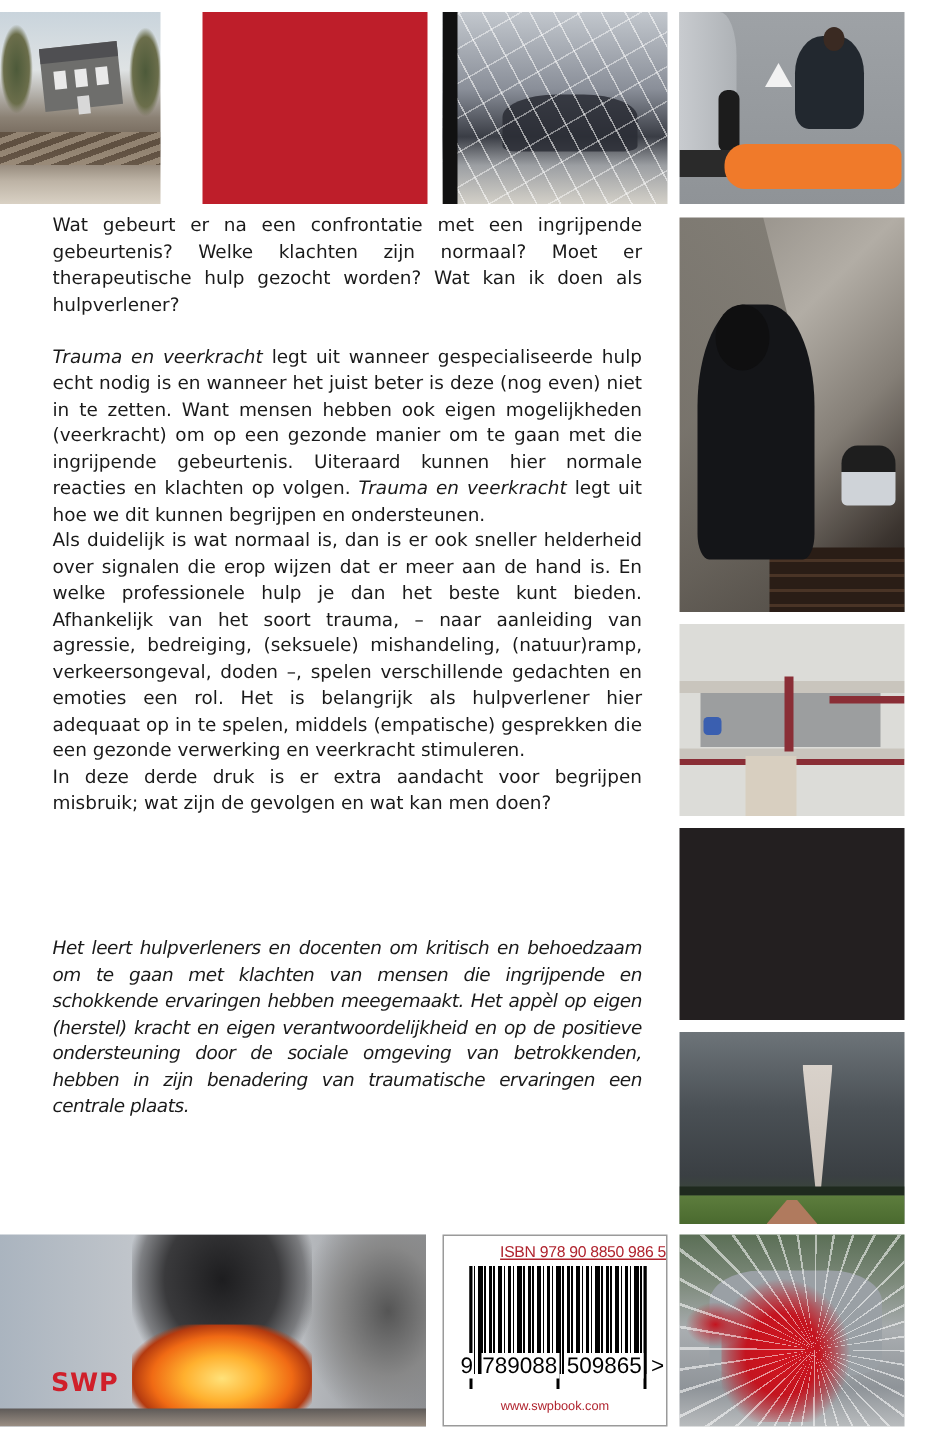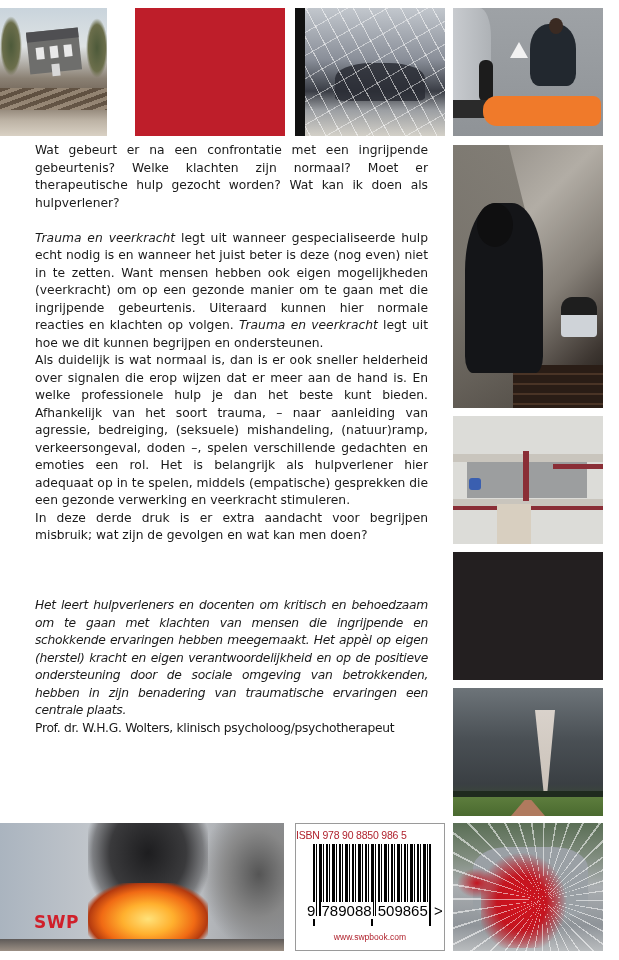--- a/index.html
+++ b/index.html
@@ -70,21 +70,21 @@
   
   #img-fire { left: 0; top: 823px; width: 284px; height: 128px;
     background: linear-gradient(90deg, #aab4bf 0%, #c3c7cc 35%, #b9bcc0 70%, #8e9094 100%); }
   #img-fire .smoke { position:absolute; left:88px; top:0; width:120px; height:100px; background: radial-gradient(ellipse at 50% 30%, #1d1d1f 0%, #3a3a3c 45%, rgba(80,80,82,.6) 65%, transparent 75%); }
   #img-fire .smoke2 { position:absolute; left:200px; top:0; width:84px; height:128px; background: radial-gradient(ellipse at 70% 40%, #555 0%, #888 40%, transparent 70%); }
   #img-fire .flame { position:absolute; left:88px; top:60px; width:120px; height:60px; background: radial-gradient(ellipse at 50% 60%, #ffe27a 0%, #ffb02e 30%, #f06a14 55%, #b33a10 70%, transparent 78%); }
   #img-fire .ground { position:absolute; left:0; top:116px; width:284px; height:12px; background: linear-gradient(180deg, #5e5a58, #9b8f84); }
   #img-fire .logo { position:absolute; left:34px; top:89px; font-family: "DejaVu Sans", sans-serif; font-weight: 900; font-size: 17px; letter-spacing: 0.5px; color: #d01f2a; }
 
   #barcode-box { left: 295px; top: 823px; width: 150px; height: 128px; background:#fff; border: 1px solid #9a9a9a; }
-  #barcode-box .isbn { position:absolute; left:0; top:5px; width:100%; text-align:left; font-family:"Liberation Sans", sans-serif; font-size: 10.5px; color:#b0232e; letter-spacing: -0.2px; }
+  #barcode-box .isbn { position:absolute; left:0; top:5px; width:100%; text-align:right; font-family:"Liberation Sans", sans-serif; font-size: 10.5px; color:#b0232e; letter-spacing: -0.2px; text-decoration: underline; }
   #barcode-box .bars { position:absolute; left:17px; top:20px; width:118px; height:72px;
     background:
       repeating-linear-gradient(90deg, #000 0 2px, #fff 2px 3px, #000 3px 4px, #fff 4px 6px, #000 6px 9px, #fff 9px 10px, #000 10px 11px, #fff 11px 13px); }
   #barcode-box .guard { position:absolute; top:20px; width:2px; height:82px; background:#000; }
   #barcode-box .digits { position:absolute; left:10px; top:78px; width:134px; font-family:"Liberation Sans", sans-serif; font-size: 15px; color:#000; white-space: pre; background:transparent; }
   #barcode-box .digits span { background:#fff; padding: 0 1px; }
   #barcode-box .url { position:absolute; left:0; top:108px; width:100%; text-align:center; font-family:"Liberation Sans", sans-serif; font-size: 8.5px; color:#b0232e; }
 
   #img-shattered { left: 453px; top: 823px; width: 150px; height: 128px;
     background: linear-gradient(180deg, #5b6f56 0%, #7d8a7b 25%, #a9adb0 50%, #8f9499 80%, #b9bcbe 100%); }
@@ -95,21 +95,21 @@
     background:
       repeating-conic-gradient(from 0deg at 60% 60%, rgba(255,255,255,.55) 0deg 1.2deg, transparent 1.2deg 9deg); }
 
   
   #text-block { position: absolute; left: 35px; top: 142px; width: 393px;
     font-family: "DejaVu Sans", sans-serif; font-size: 12.3px; line-height: 17.5px; color: #1a1a1a; }
   #text-block p { text-align: justify; hyphens: manual; }
   #text-block .gap { height: 17.5px; }
   #text-block em { font-style: italic; }
   #text-block .condensed { letter-spacing: -0.35px; }
-  #text-block .quote { font-style: italic; letter-spacing: -0.3px; }
+  #text-block .quote { font-style: italic; letter-spacing: -0.3px; margin-top: 27px; }
   #text-block .attrib { text-align: left; letter-spacing: -0.3px; }
 </style>
 </head>
 <body>
 
 <div class="img" id="img-house">
   <div class="tree"></div>
   <div class="tree tree2"></div>
   <div class="house"></div>
   <div class="debris"></div>
@@ -183,14 +183,13 @@
 <div id="text-block">
   <p>Wat gebeurt er na een confrontatie met een ingrijpende gebeurtenis? Welke klachten zijn normaal? Moet er therapeutische hulp gezocht worden? Wat kan ik doen als hulpverlener?</p>
   <div class="gap"></div>
   <p><em>Trauma en veerkracht</em><span> legt uit wanneer gespecialiseerde hulp echt nodig is en wanneer het juist beter is deze (nog even) niet in te zetten. Want mensen hebben ook eigen mogelijkheden (veerkracht) om op een ge­zonde manier om te gaan met die ingrijpende gebeurtenis. Uiteraard kunnen hier normale reacties en klachten op volgen. </span><em>Trauma en veer­kracht</em><span> legt uit hoe we dit kunnen begrijpen en ondersteunen.</span></p>
   <p>Als duidelijk is wat normaal is, dan is er ook sneller helderheid over signalen die erop wijzen dat er meer aan de hand is. En welke profes­sionele hulp je dan het beste kunt bieden. Afhankelijk van het soort trauma, – naar aanleiding van agressie, bedreiging, (seksuele) mishan­deling, (natuur)ramp, verkeersongeval, doden –, spelen verschillende gedachten en emoties een rol. Het is belangrijk als hulpverlener hier adequaat op in te spelen, middels (empatische) gesprekken die een ge­zonde verwerking en veerkracht stimuleren.</p>
   <p>In deze derde druk is er extra aandacht voor begrijpen misbruik; wat zijn de gevolgen en wat kan men doen?</p>
   <div class="gap"></div>
   <div class="gap"></div>
   <div class="gap"></div>
   <p class="quote">Het leert hulpverleners en docenten om kritisch en behoedzaam om te gaan met klachten van mensen die ingrijpende en schokkende ervaringen hebben meegemaakt. Het appèl op eigen (herstel) kracht en eigen verant­woordelijkheid en op de positieve ondersteuning door de sociale omgeving van betrokkenden, hebben in zijn benadering van traumatische ervaringen een centrale plaats.</p>
-  <p class="attrib">Prof. dr. W.H.G. Wolters, klinisch psycholoog/psychotherapeut</p>
 </div>
 
 </body></html>

